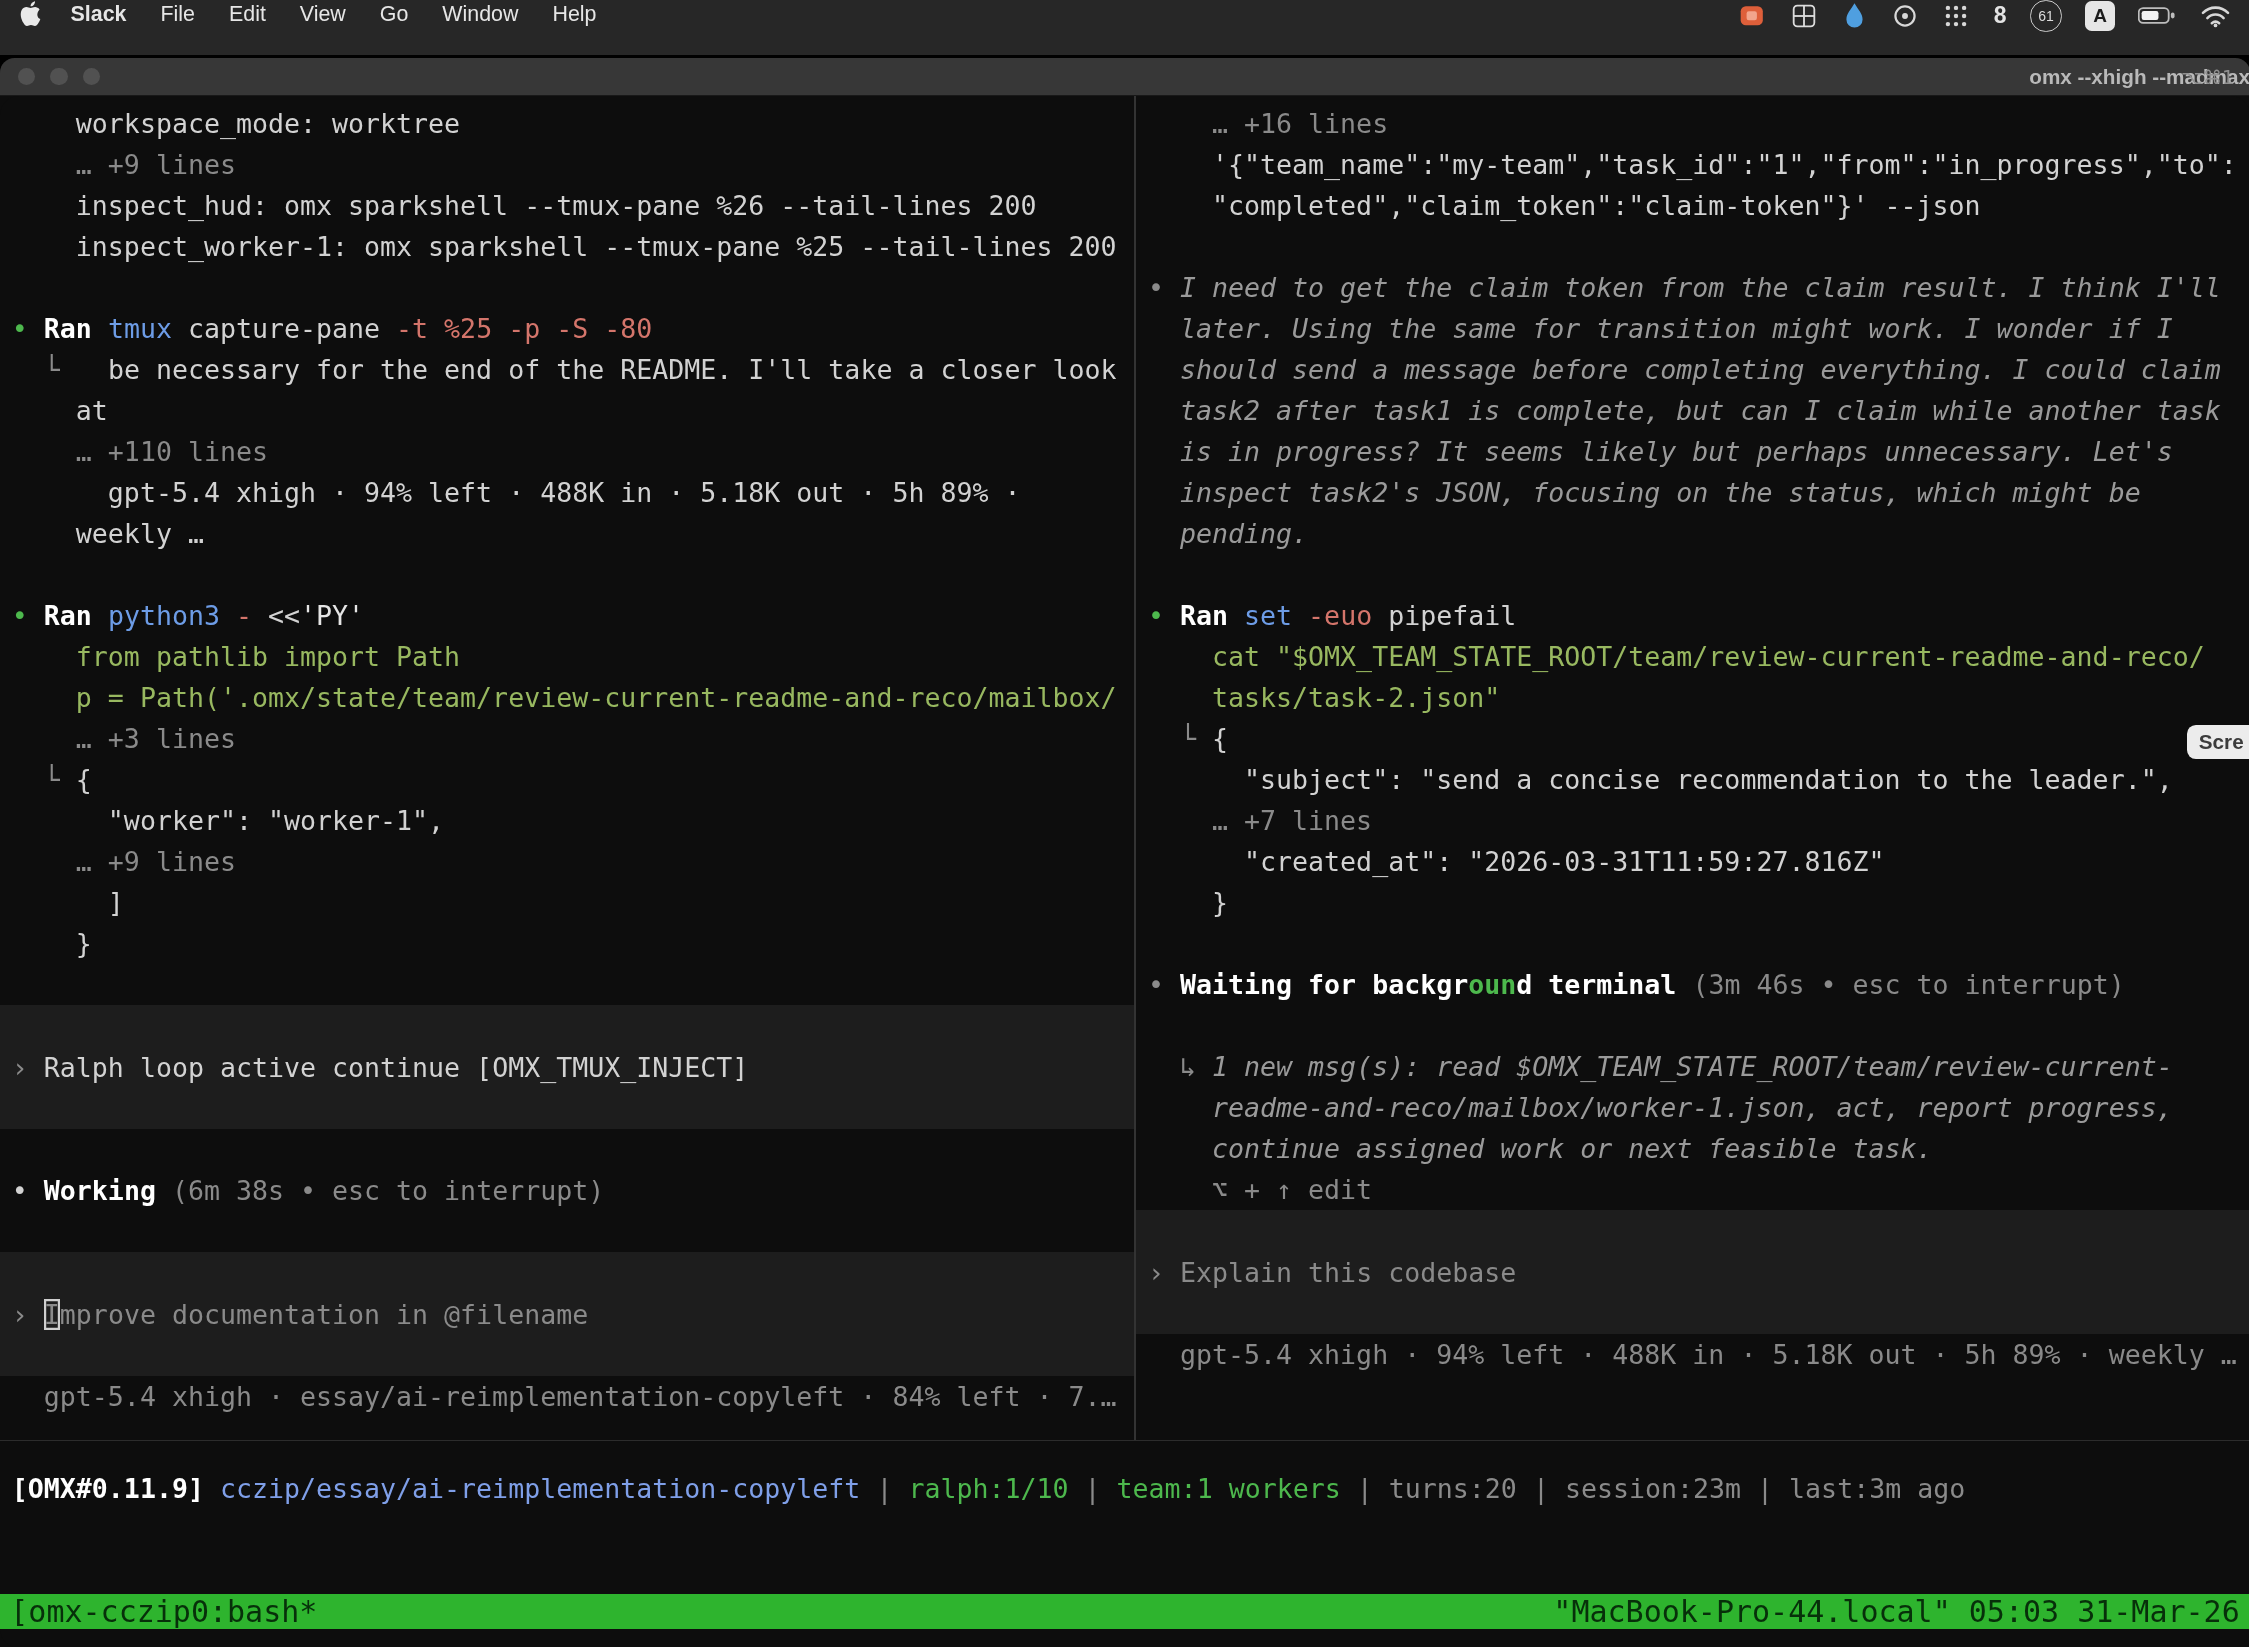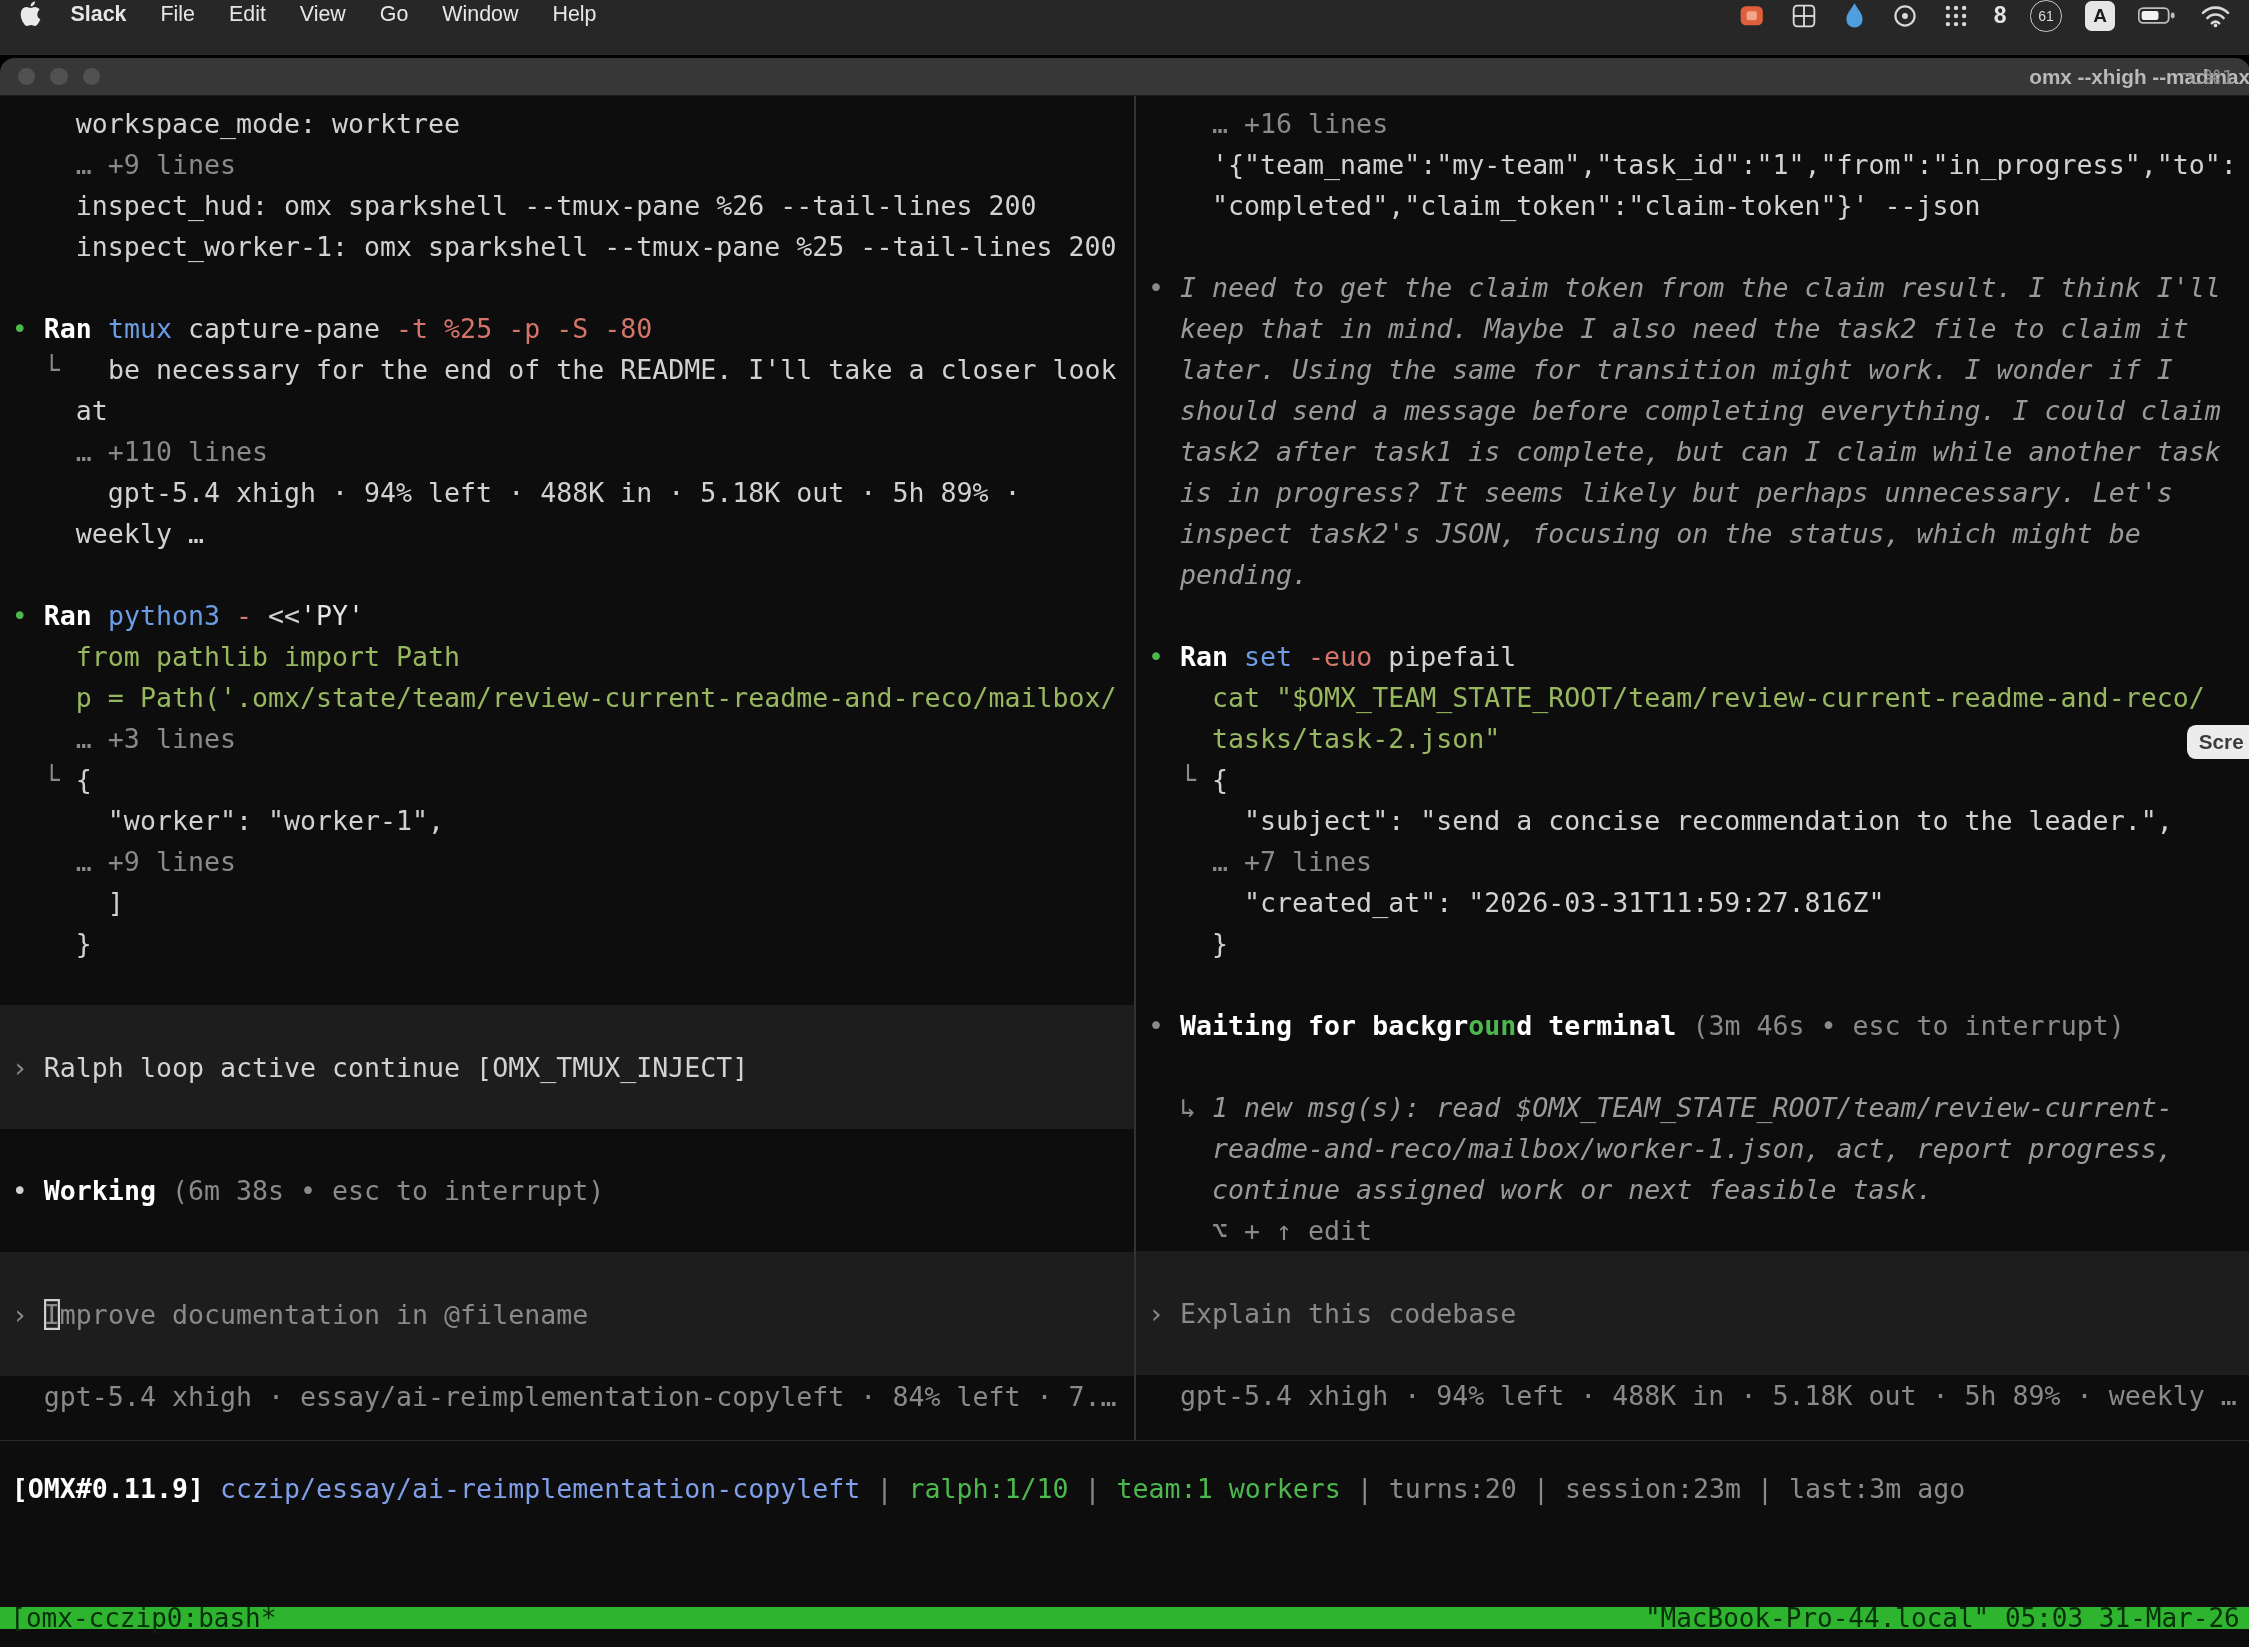--- a/index.html
+++ b/index.html
@@ -74,22 +74,22 @@
   .yel{color:#e5e5e5;}
   .path{color:#7f9fe8;}
   .cur{box-shadow:inset 0 0 0 2.2px #cfcfcf;}
   
   .omx-status{
     position:absolute;top:1372px;left:11.8px;white-space:pre;
     font-family:"DejaVu Sans Mono","DejaVu Sans",monospace;font-size:26.6px;line-height:41px;
   }
   
   .tmux-bar{
-    position:absolute;left:0;right:0;bottom:19px;height:22px;background:#2eb42e;
-    color:#07300a;font-family:"DejaVu Sans Mono","DejaVu Sans",monospace;font-size:26px;
+    position:absolute;left:0;right:0;bottom:19px;height:35px;background:#2eb42e;
+    color:#07300a;font-family:"DejaVu Sans Mono","DejaVu Sans",monospace;font-size:30px;
     display:flex;align-items:center;justify-content:space-between;
     padding:0 10.3px;box-sizing:border-box;white-space:pre;
   }
   
   .notif{
     position:absolute;top:725px;right:0;width:63px;height:34px;background:#ececec;
     color:#3c3c3c;border-radius:8.9px 0 0 8.9px;font-size:20.7px;font-weight:bold;
     display:flex;align-items:center;padding-left:11.8px;box-sizing:border-box;
     overflow:hidden;z-index:40;
   }
@@ -220,21 +220,20 @@
           </div>
           <div class="tline"><span class="dim">  gpt-5.4 xhigh · essay/ai-reimplementation-copyleft · 84% left · 7.…</span></div>
         </div>
       <div class="divider"></div>
       <div class="pane pane-right" id="pane-right">
           <div class="tline"><span class="dim">    … +16 lines</span></div>
           <div class="tline"><span class="w">    '{"team_name":"my-team","task_id":"1","from":"in_progress","to":</span></div>
           <div class="tline"><span class="w">    "completed","claim_token":"claim-token"}' --json</span></div>
           <div class="tline"></div>
           <div class="tline"><span class="dim">• </span><span class="it">I need to get the claim token from the claim result. I think I'll</span></div>
-          <div class="tline"><span class="w">  </span><span class="it">keep that in mind. Maybe I also need the task2 file to claim it</span></div>
           <div class="tline"><span class="w">  </span><span class="it">later. Using the same for transition might work. I wonder if I</span></div>
           <div class="tline"><span class="w">  </span><span class="it">should send a message before completing everything. I could claim</span></div>
           <div class="tline"><span class="w">  </span><span class="it">task2 after task1 is complete, but can I claim while another task</span></div>
           <div class="tline"><span class="w">  </span><span class="it">is in progress? It seems likely but perhaps unnecessary. Let's</span></div>
           <div class="tline"><span class="w">  </span><span class="it">inspect task2's JSON, focusing on the status, which might be</span></div>
           <div class="tline"><span class="w">  </span><span class="it">pending.</span></div>
           <div class="tline"></div>
           <div class="tline"><span class="bgrn">• </span><span class="b">Ran </span><span class="blu">set </span><span class="red">-euo </span><span class="w">pipefail</span></div>
           <div class="tline"><span class="grn">    cat "$OMX_TEAM_STATE_ROOT/team/review-current-readme-and-reco/</span></div>
           <div class="tline"><span class="grn">    tasks/task-2.json"</span></div>

